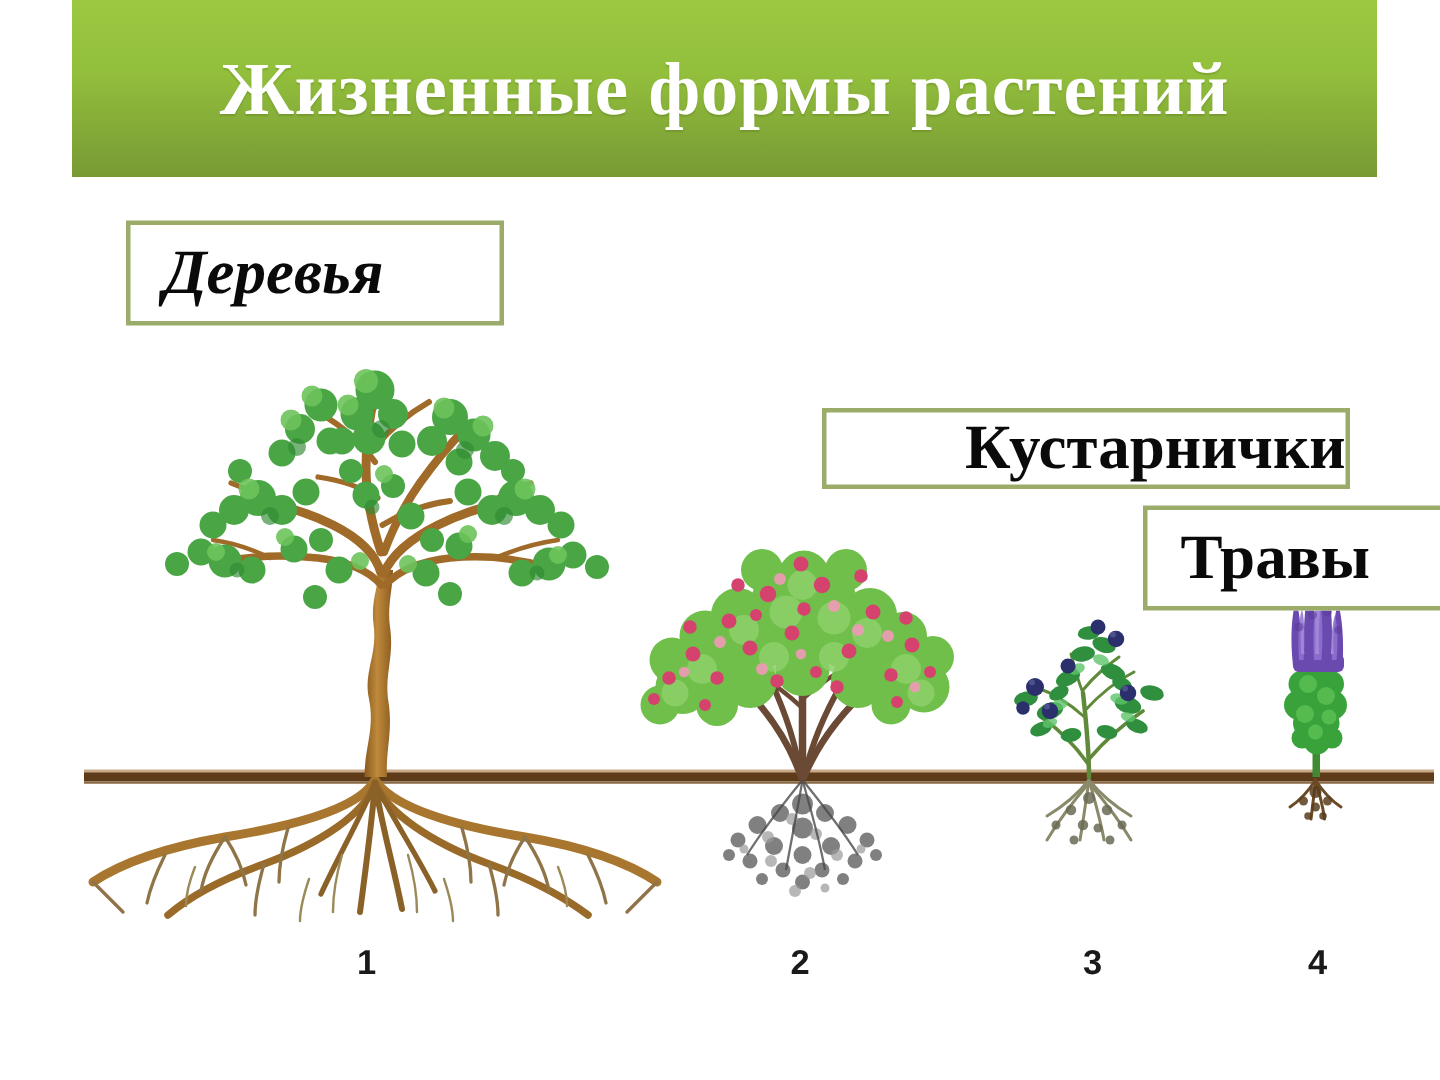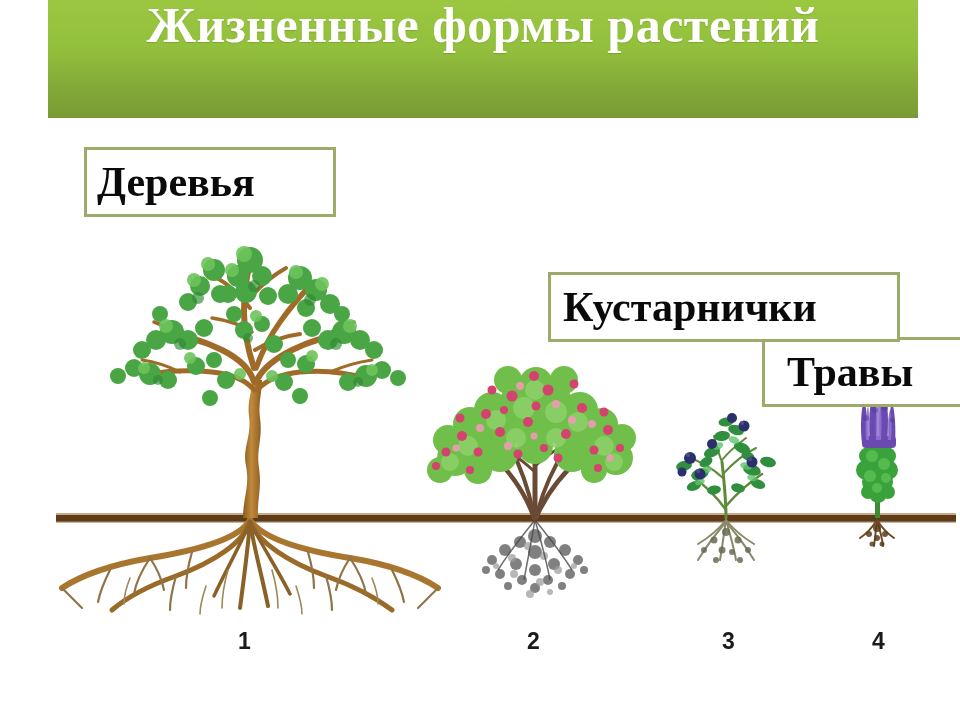--- a/index.html
+++ b/index.html
@@ -11,21 +11,21 @@
     overflow:hidden;
     position:relative;
   }
   #stage{position:absolute;left:0;top:0;width:960px;height:720px;}
 
   
   .banner{
     position:absolute;
     left:48px; top:0px; width:870px; height:118px;
     background:linear-gradient(180deg,#9bc741 0%,#93c03c 40%,#84ab38 72%,#789a34 100%);
-    display:flex; justify-content:center;
+    display:flex; align-items:center; justify-content:center;
   }
   .banner-title{
     color:#ffffff;
     font-family:"Liberation Serif", serif;
     font-weight:bold;
     font-size:50px;
     letter-spacing:0.5px;
     line-height:1;
     white-space:nowrap;
     text-shadow:0 1px 1px rgba(90,120,30,.35);
@@ -40,24 +40,24 @@
     display:flex; align-items:center;
     font-family:"Liberation Serif", serif;
     font-weight:bold;
     color:#0a0a0a;
     white-space:nowrap;
     overflow:visible;
   }
   .label-box span{display:block;width:100%;}
 
   #box-trees        {left:84px;  top:147px; width:252px; height:70px;  font-size:42px; z-index:14;}
-  #box-trees span   {padding-left:10px;}
+  #box-trees span   {padding-left:22px;font-style:italic;}
   #box-shrubs       {left:318px; top:211px; width:336px; height:70px;  font-size:42px; z-index:13;}
   #box-shrubs span  {padding-left:22px;}
-  #box-dwarfshrubs  {left:548px; top:272px; width:352px; height:70px;  font-size:42px; z-index:12;}
+  #box-dwarfshrubs  {left:548px; top:272px; width:352px; height:54px;  font-size:42px; z-index:12;text-align:right;}
   #box-dwarfshrubs span{padding-left:12px;}
   #box-herbs        {left:762px; top:337px; width:230px; height:70px;  font-size:42px; z-index:11;}
   #box-herbs span   {padding-left:22px;}
 
   
   #plate{position:absolute;left:0;top:118px;width:960px;height:602px;}
   #plate svg{display:block;}
 
   
   .fig-num{

